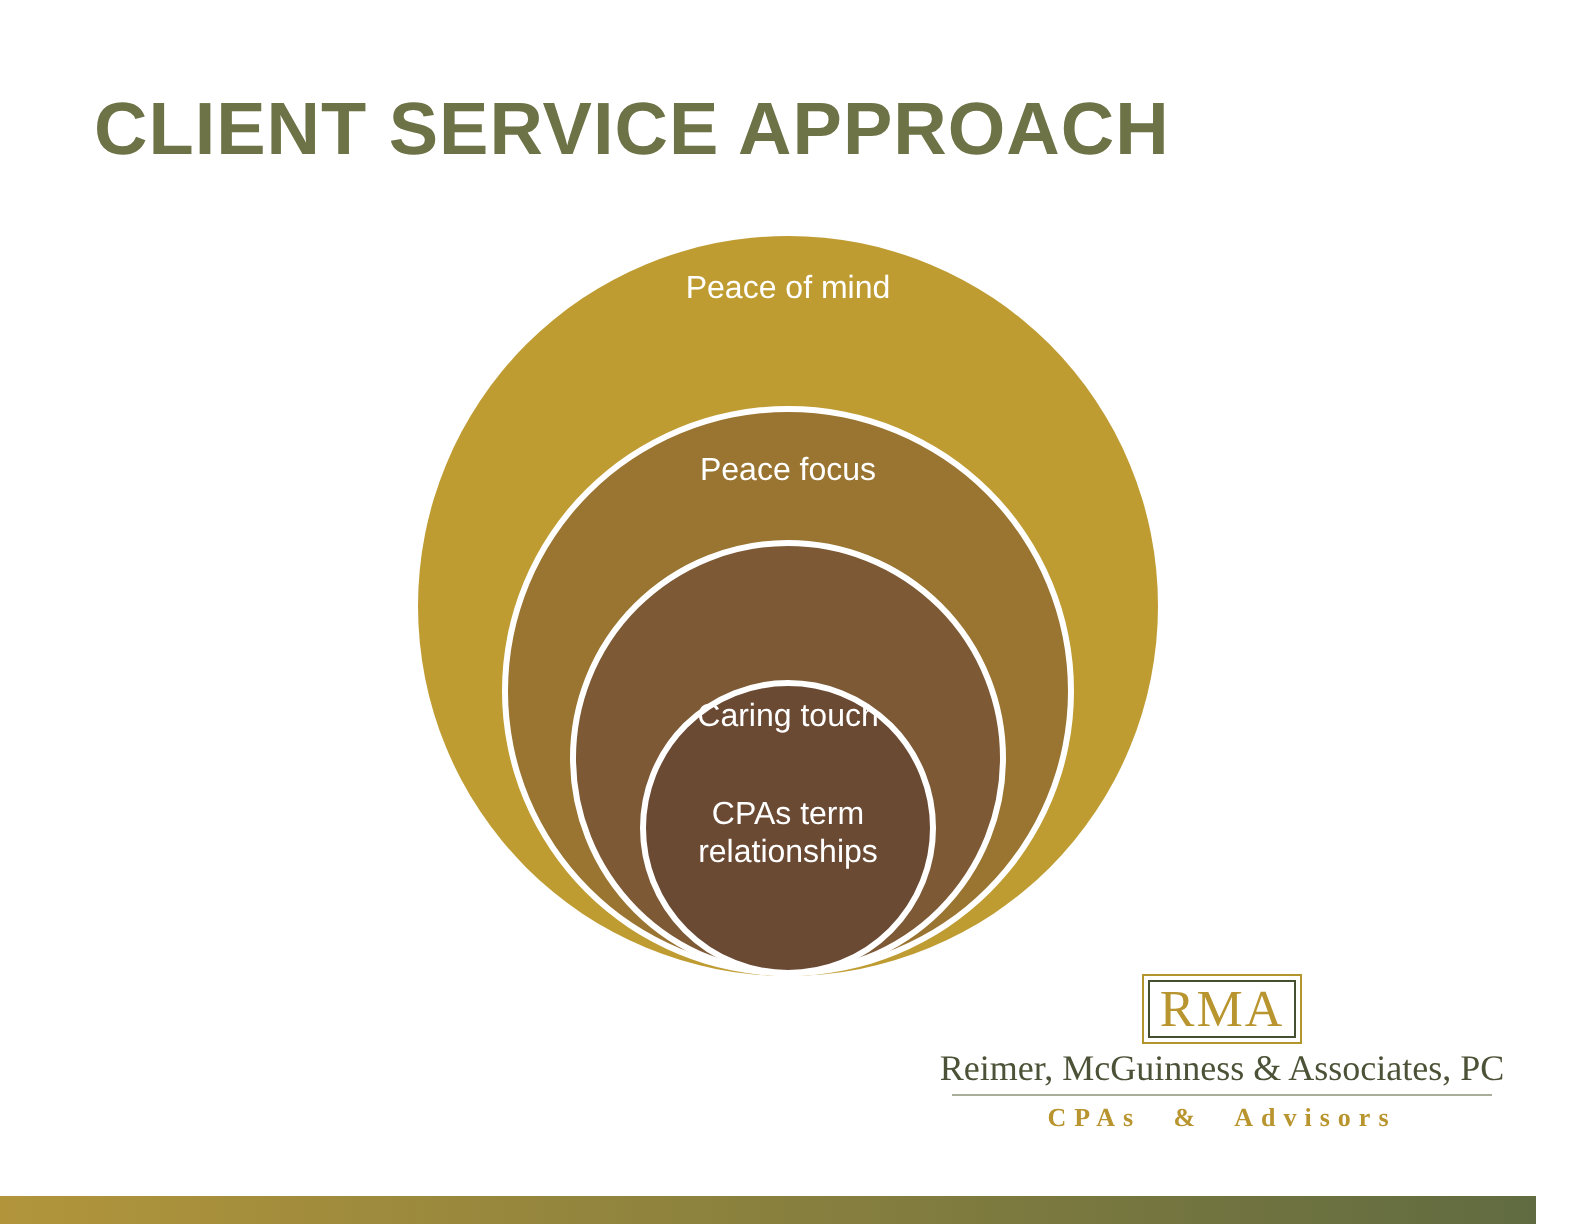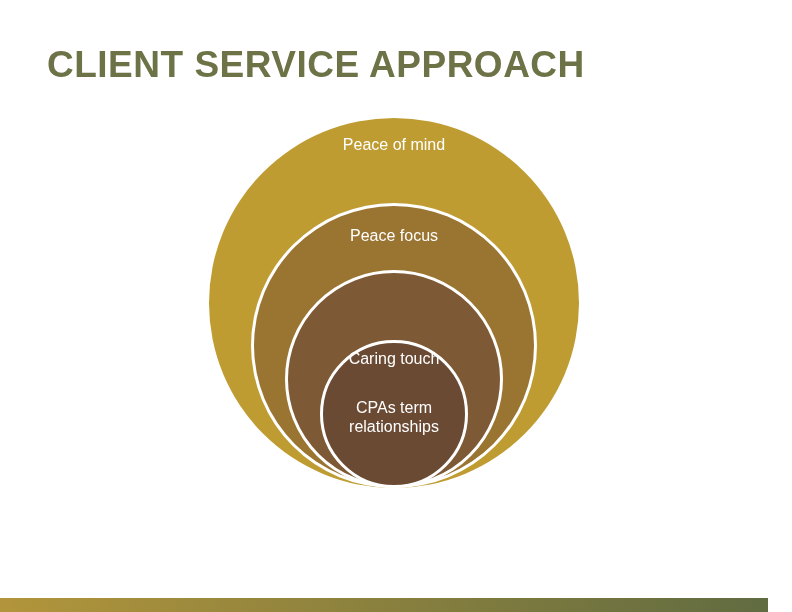--- a/index.html
+++ b/index.html
@@ -71,16 +71,24 @@
   <div class="circle c1" style="background-color: rgb(191, 156, 50);"></div>
   <div class="circle c2" style="background-color: rgb(154, 116, 49);"></div>
   <div class="circle c3" style="background-color: rgb(125, 89, 54);"></div>
   <div class="circle c4" style="background-color: rgb(107, 74, 52);"></div>
 
   <div class="circle-label lbl-1" style="color: rgb(255, 255, 255);">Peace of mind</div>
   <div class="circle-label lbl-2" style="color: rgb(255, 255, 255);">Peace focus</div>
   <div class="circle-label lbl-3" style="color: rgb(255, 255, 255);">Caring touch</div>
   <div class="circle-label lbl-4" style="color: rgb(255, 255, 255);">CPAs term relationships</div>
 
+  <div class="logo">
+    <div class="rma-outer" style="border-color: rgb(179, 149, 46);">
+      <div class="rma-inner" style="color: rgb(185, 149, 47); border-color: rgb(68, 80, 47);">RMA</div>
+    </div>
+    <div class="company" style="color: rgb(76, 82, 55);">Reimer, McGuinness &amp; Associates, PC</div>
+    <div class="logo-rule"></div>
+    <div class="tagline" style="color: rgb(185, 149, 47);">CPAs &amp; Advisors</div>
+  </div>
 
   <div class="footer-bar" style="background: linear-gradient(90deg, rgb(178, 149, 59), rgb(94, 106, 65));"></div>
 
 </div>
 
 </body></html>

